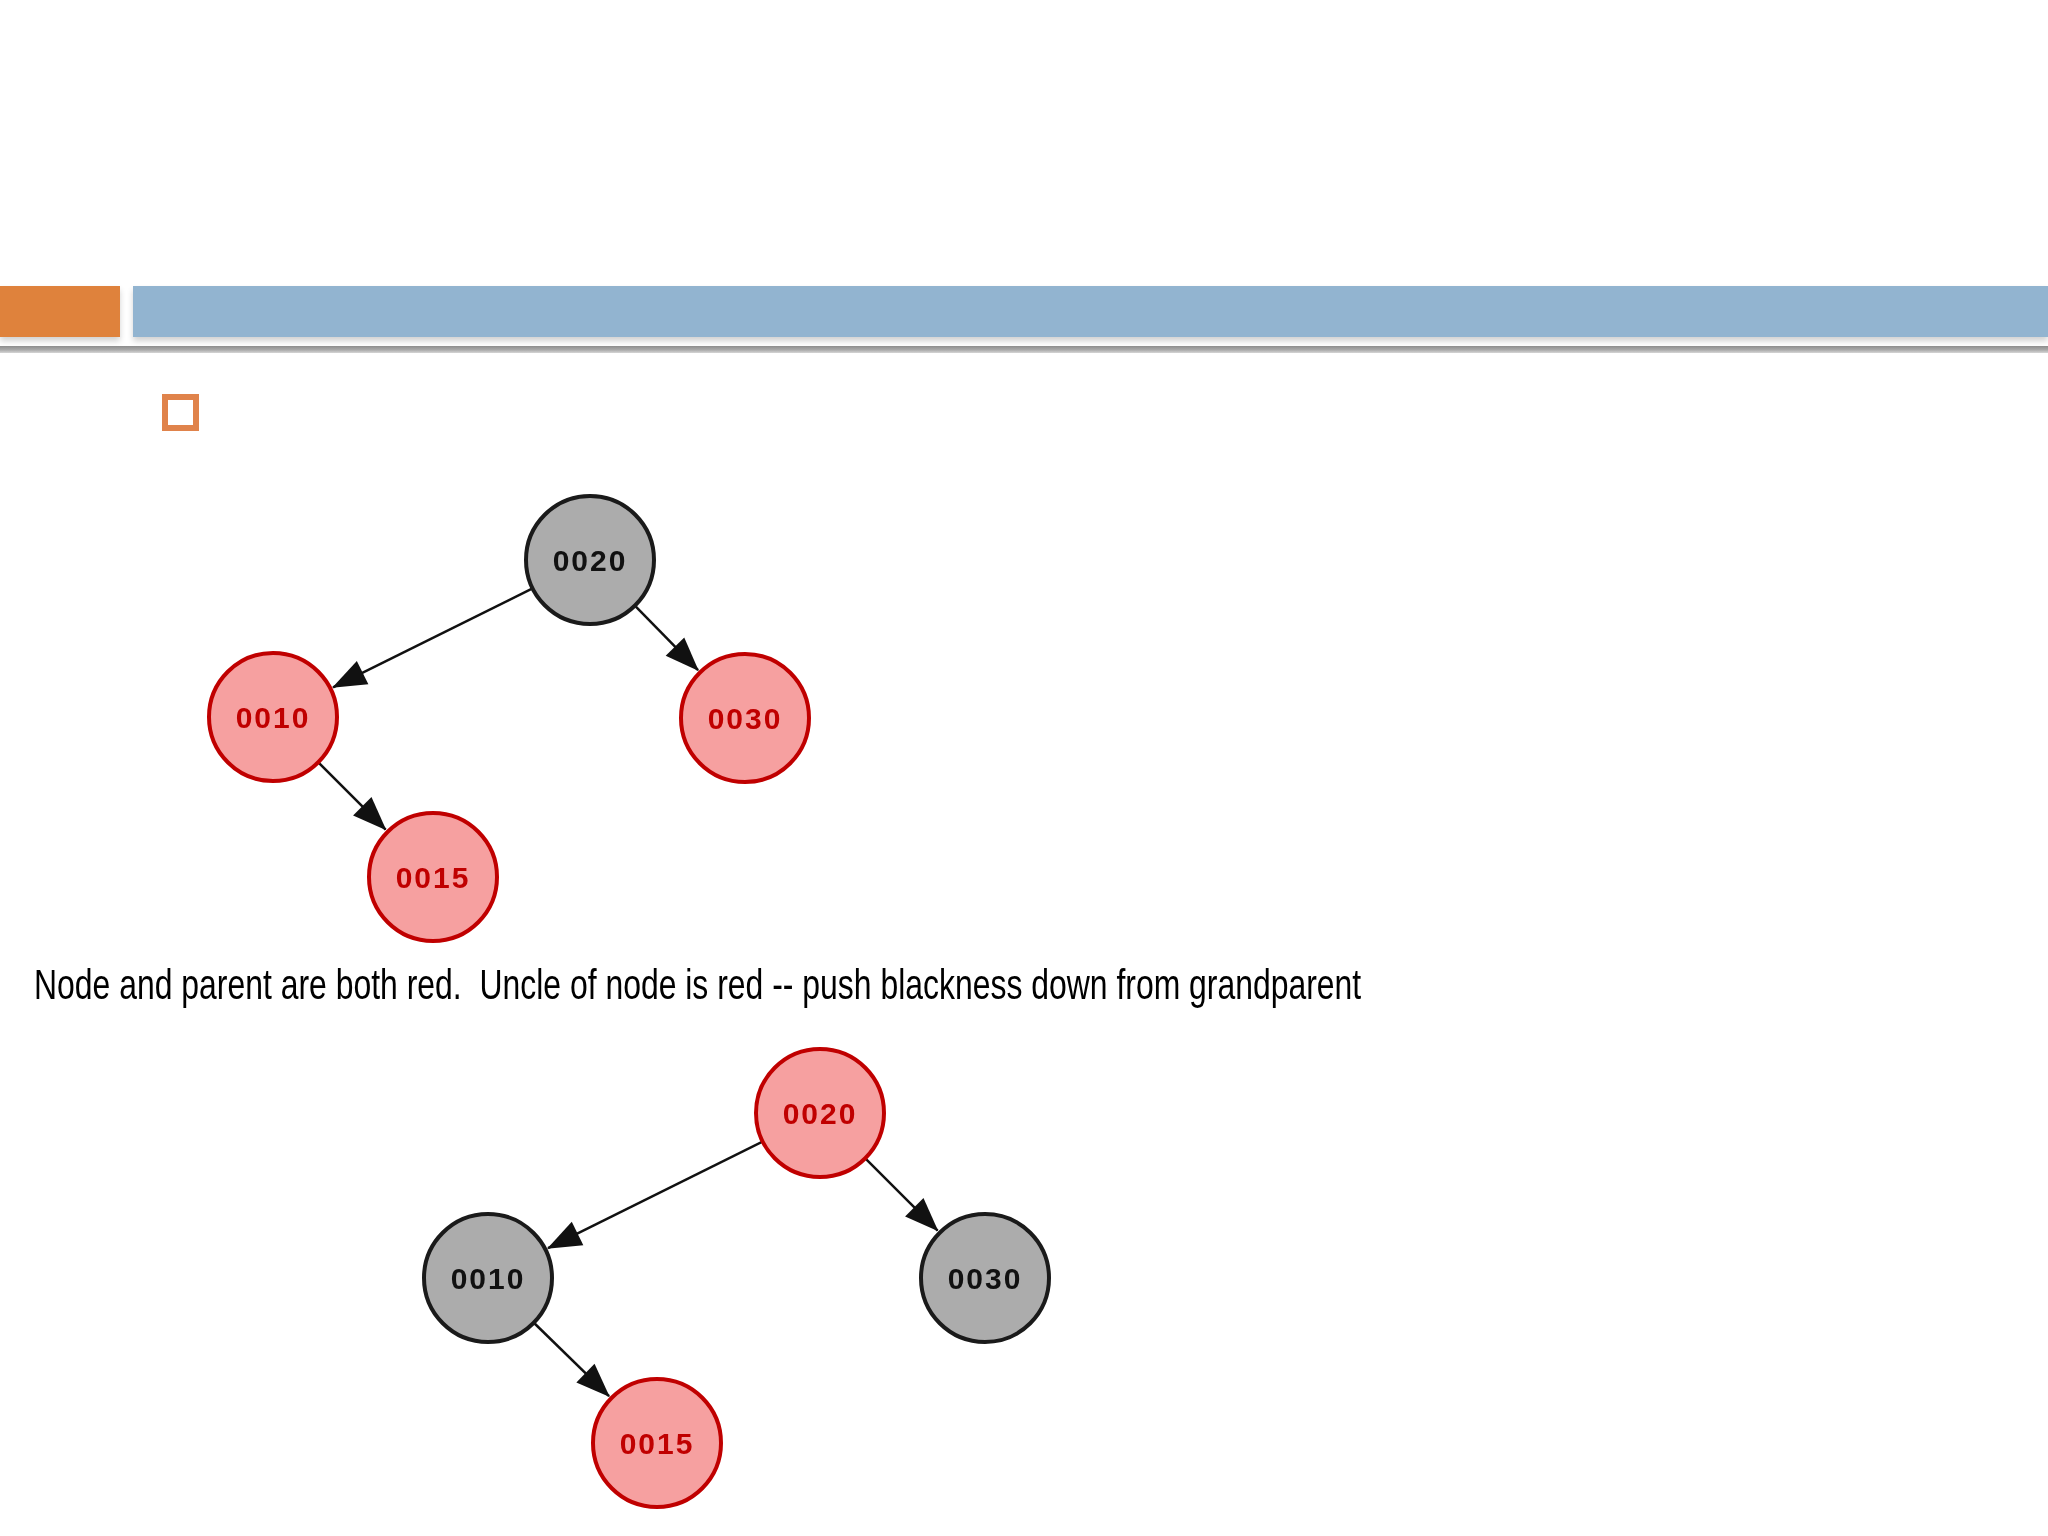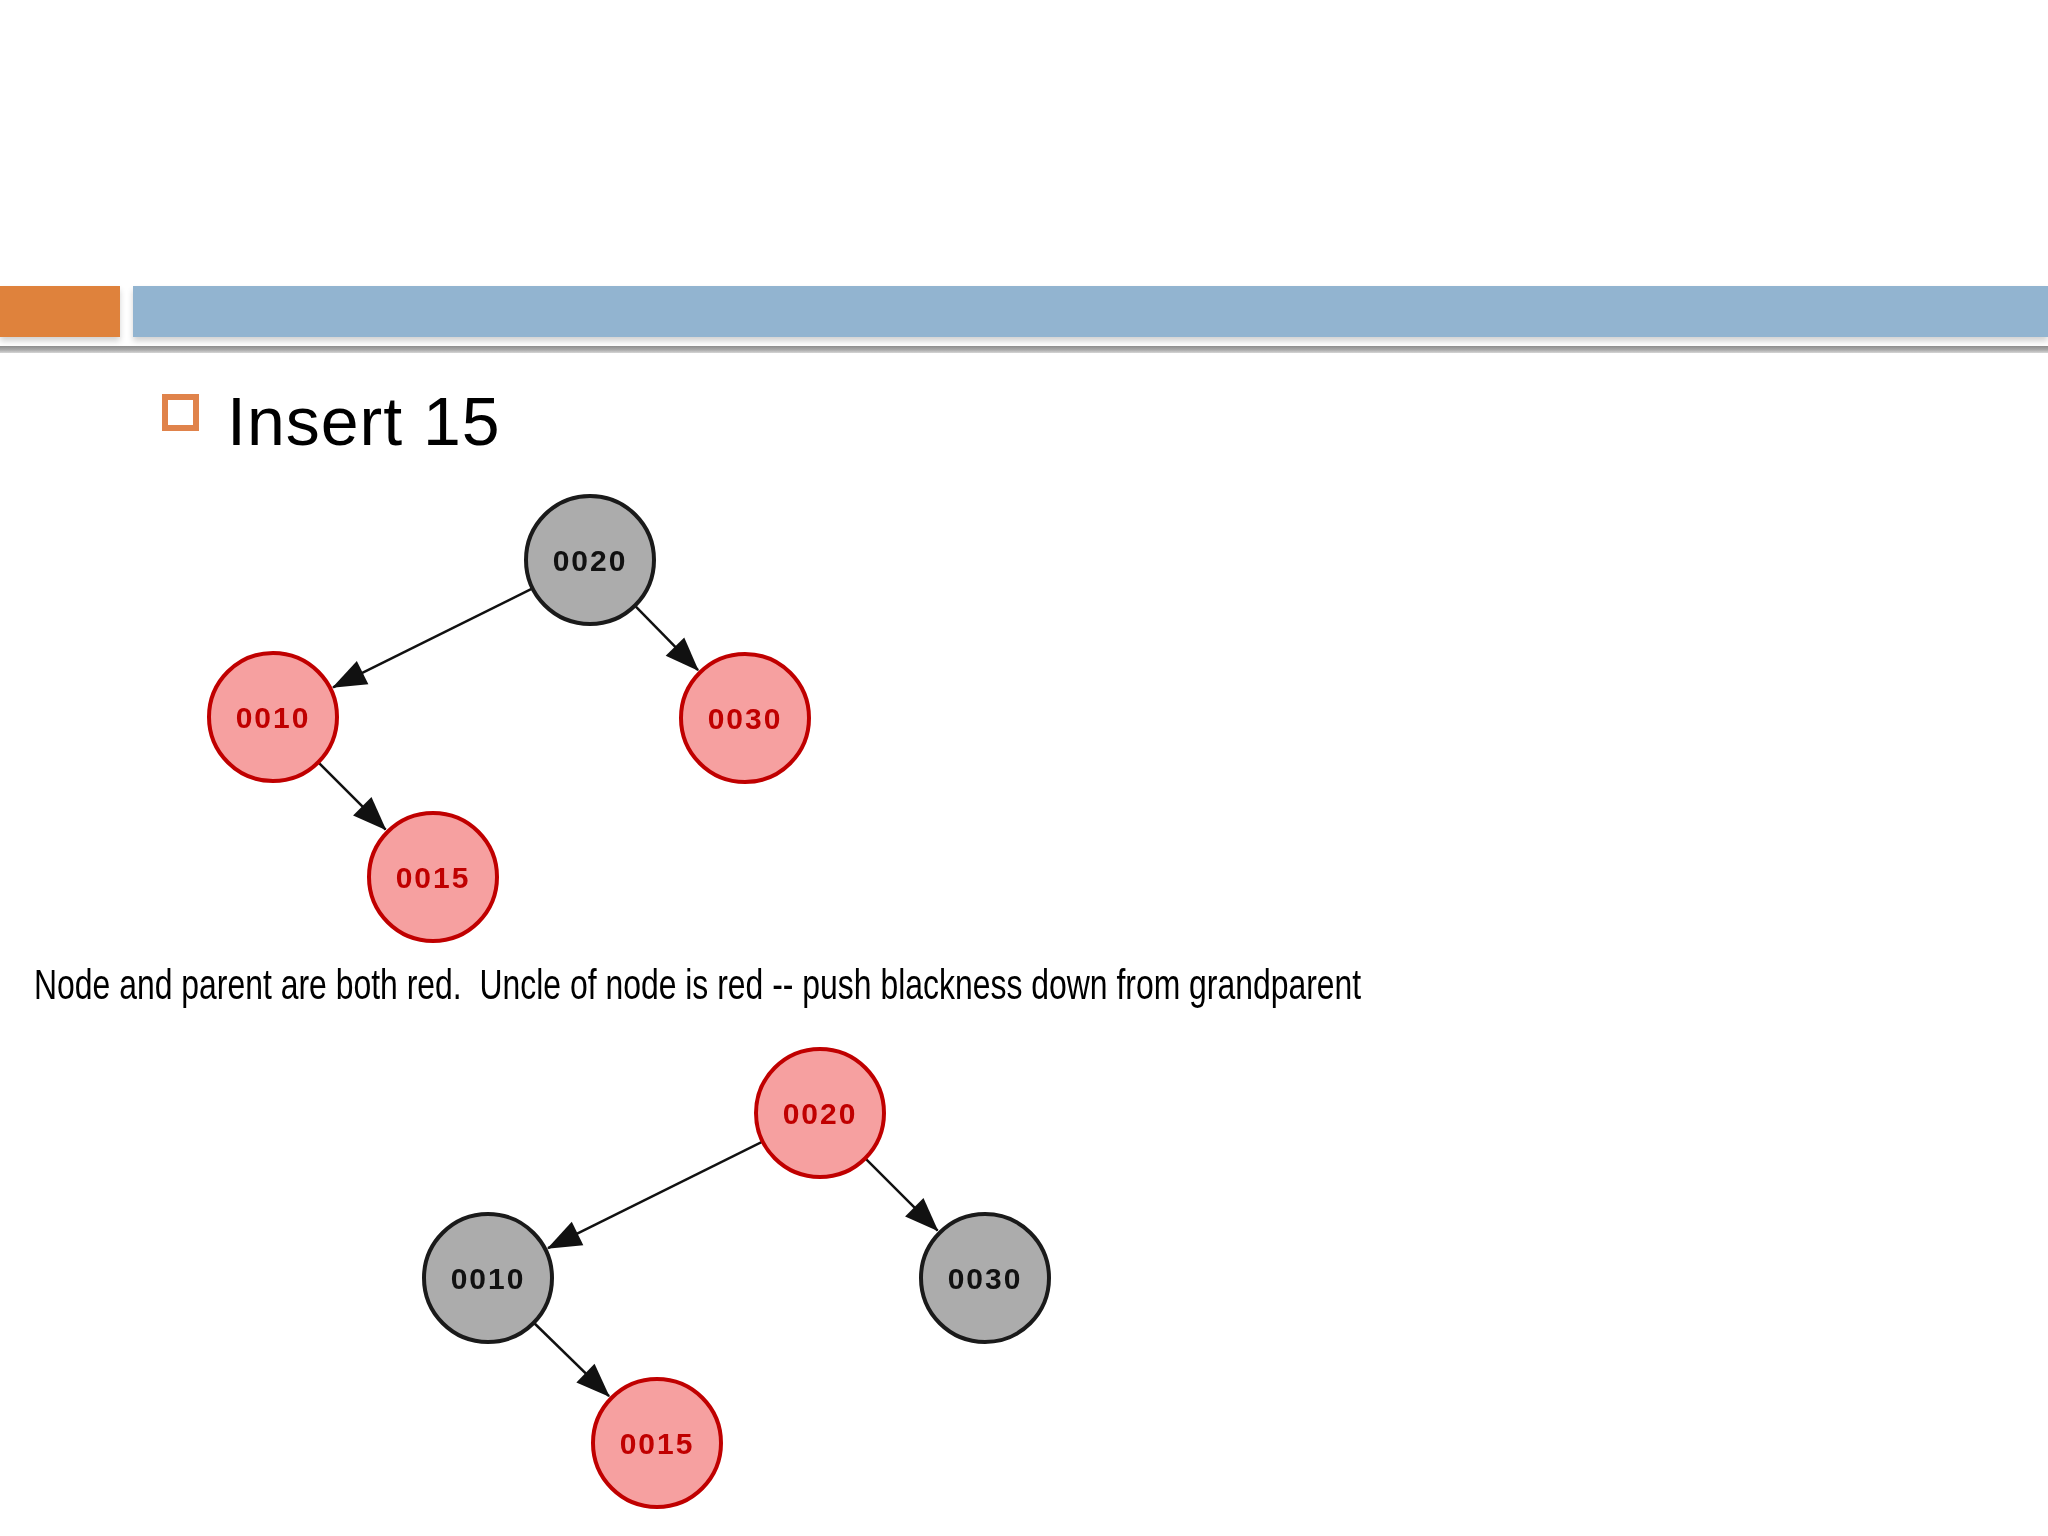--- a/index.html
+++ b/index.html
@@ -46,21 +46,20 @@
 </head>
 <body>
 
 <div class="slide">
 
   <div class="accent-orange"></div>
   <div class="accent-blue"></div>
   <div class="header-shadow-line"></div>
 
   <span class="bullet-square"></span>
-  <h1 class="slide-title" style="margin:0;font-weight:normal;">Insert 15</h1>
 
   <svg class="trees" viewBox="0 0 2048 1536">
     <defs>
       <marker id="arrow" markerUnits="userSpaceOnUse" markerWidth="36" markerHeight="28" viewBox="0 0 36 28" refX="34" refY="14" orient="auto">
         <path d="M1,1 L35,14 L1,27 Z" fill="#111111"></path>
       </marker>
     </defs>
     <g id="tree-layer">
         <g>
           <line x1="533.5446366559167" y1="587.9605427287731" x2="333.03983085799325" y2="687.2641847170191" stroke="#111111" stroke-width="2.5" marker-end="url(#arrow)"></line>

